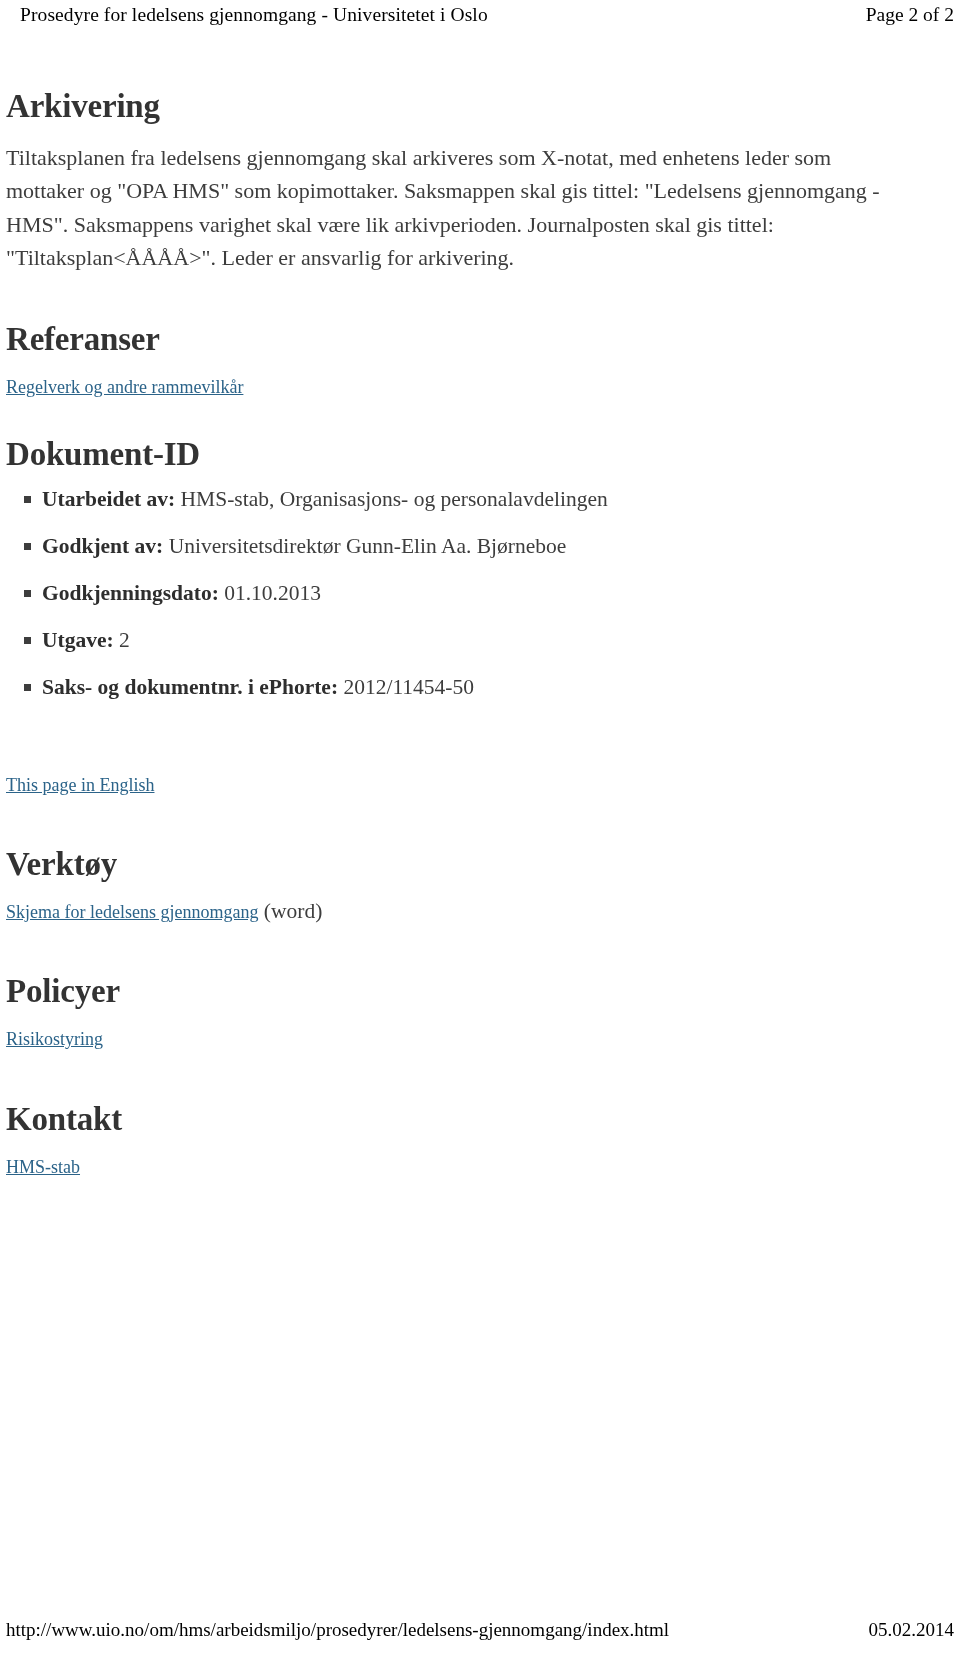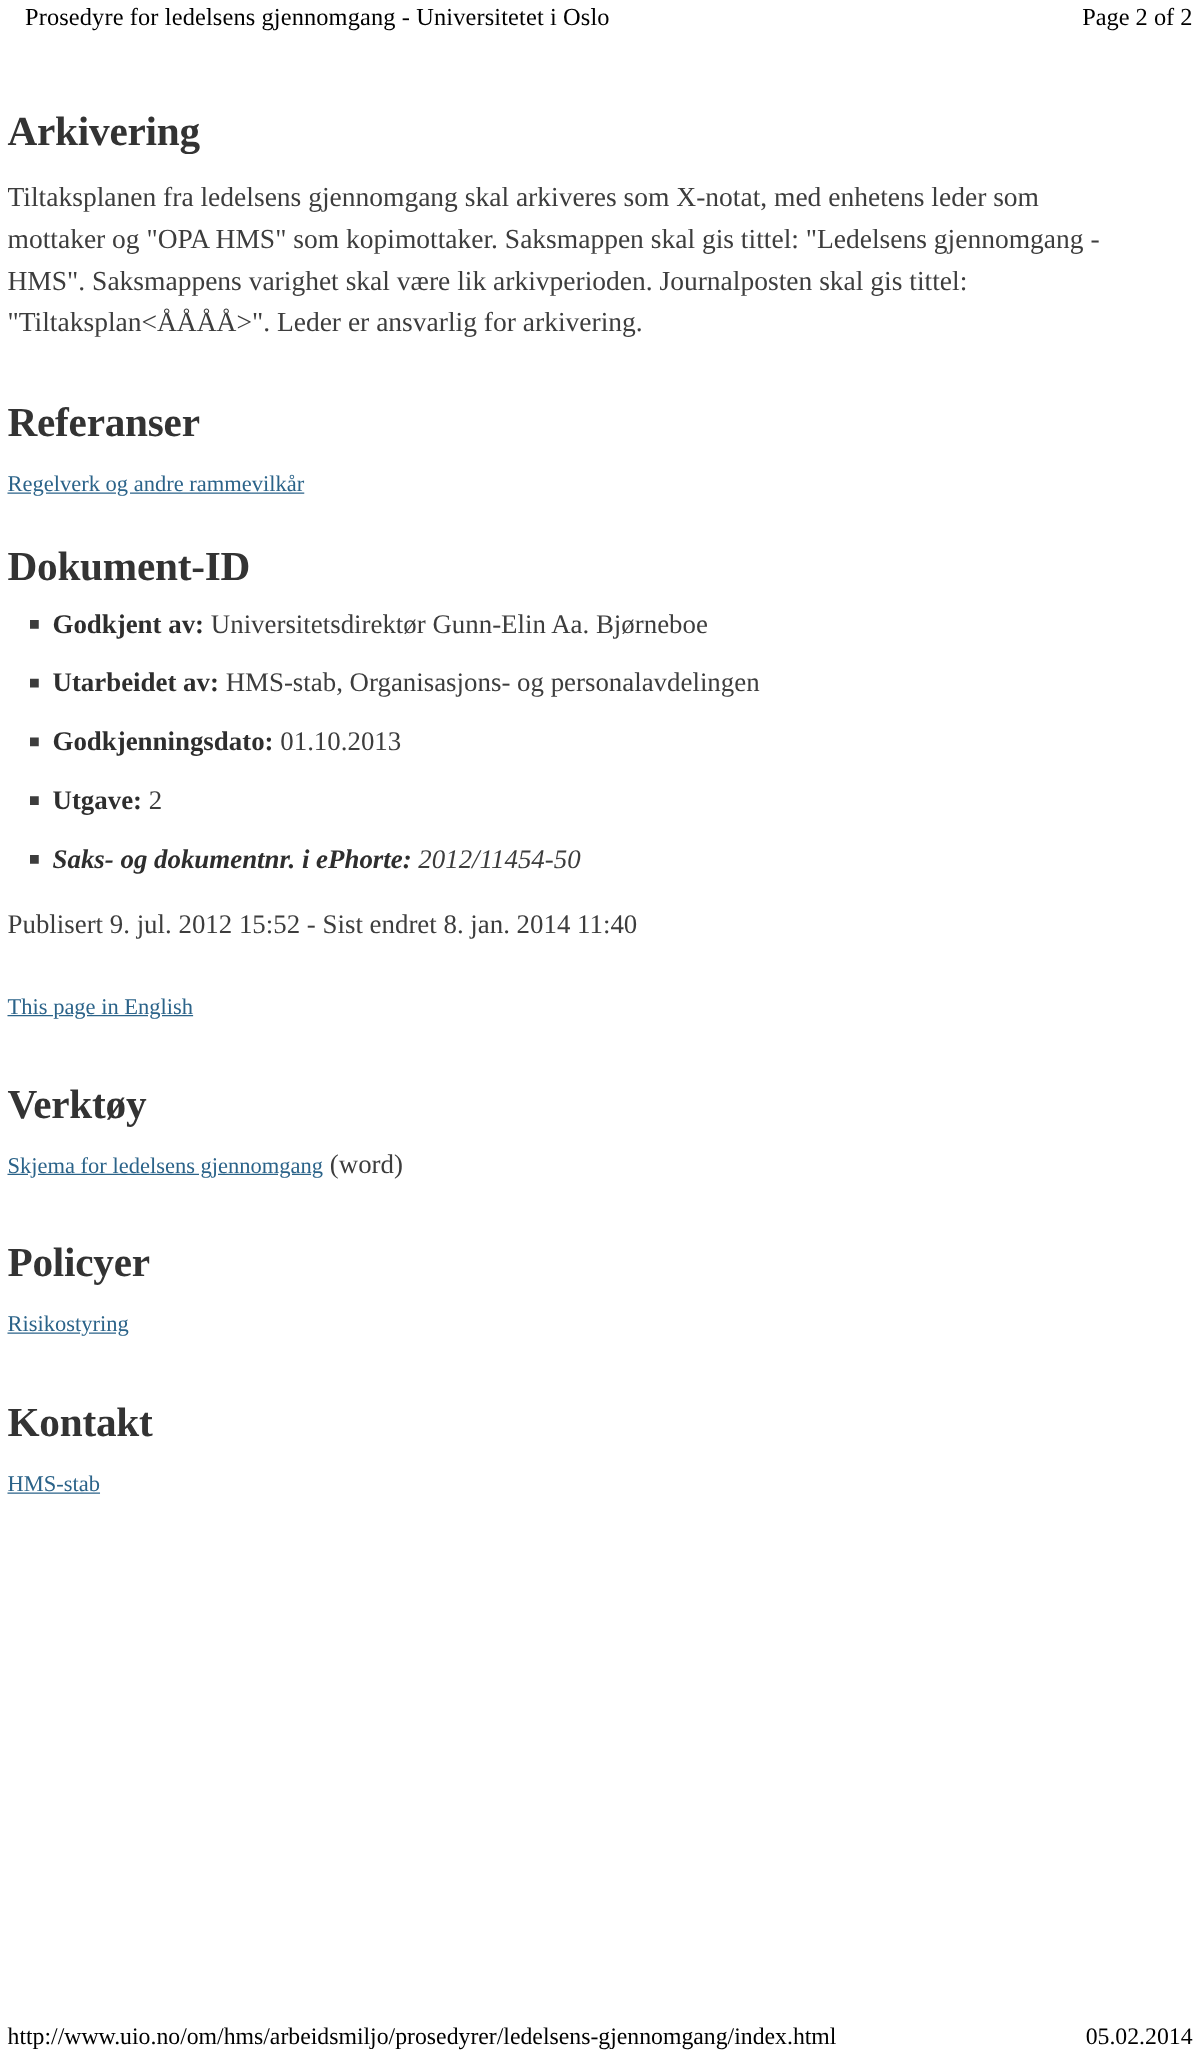--- a/index.html
+++ b/index.html
@@ -94,21 +94,21 @@
     padding: 0;
   }
   ul.id-list li {
     position: relative;
     padding-left: 36px;
     margin-bottom: 18px;
     font-size: 21.5px;
     line-height: 1.35;
     color: #3d3d3d;
   }
-  ul.id-list li:last-child { margin-bottom: 0; font-style: italic; }
+  ul.id-list li:last-child { margin-bottom: 10px; }
   ul.id-list li .bullet-sq {
     position: absolute;
     left: 18px;
     top: 11px;
     width: 7px;
     height: 7px;
     background: #3d3d3d;
   }
   .lbl-bold {
     font-weight: bold;
@@ -169,48 +169,47 @@
     <a class="doc-link" href="#">Regelverk og andre rammevilkår</a>
   </div>
 
   <div class="gap-md"></div>
 
   <h1 class="section-title tight">Dokument-ID</h1>
 
   <ul class="id-list">
     <li>
       <span class="bullet-sq"></span>
+      <span class="lbl-bold">Utarbeidet av:</span>
+      <span class="lbl-val">HMS-stab, Organisasjons- og personalavdelingen</span>
+    </li>
+    <li>
+      <span class="bullet-sq"></span>
       <span class="lbl-bold">Godkjent av:</span>
       <span class="lbl-val">Universitetsdirektør Gunn-Elin Aa. Bjørneboe</span>
     </li>
     <li>
       <span class="bullet-sq"></span>
-      <span class="lbl-bold">Utarbeidet av:</span>
-      <span class="lbl-val">HMS-stab, Organisasjons- og personalavdelingen</span>
-    </li>
-    <li>
-      <span class="bullet-sq"></span>
       <span class="lbl-bold">Godkjenningsdato:</span>
       <span class="lbl-val">01.10.2013</span>
     </li>
     <li>
       <span class="bullet-sq"></span>
       <span class="lbl-bold">Utgave:</span>
       <span class="lbl-val">2</span>
     </li>
     <li>
       <span class="bullet-sq"></span>
       <span class="lbl-bold">Saks- og dokumentnr. i ePhorte:</span>
       <span class="lbl-val">2012/11454-50</span>
     </li>
   </ul>
 
   <div class="gap-sm"></div>
 
-  <div class="meta-line">Publisert 9. jul. 2012 15:52 - Sist endret 8. jan. 2014 11:40</div>
 
   <div class="gap-md"></div>
 
   <div class="link-line">
     <a class="doc-link" href="#">This page in English</a>
   </div>
 
   <div class="gap-lg"></div>
 
   <h1 class="section-title tight">Verktøy</h1>

